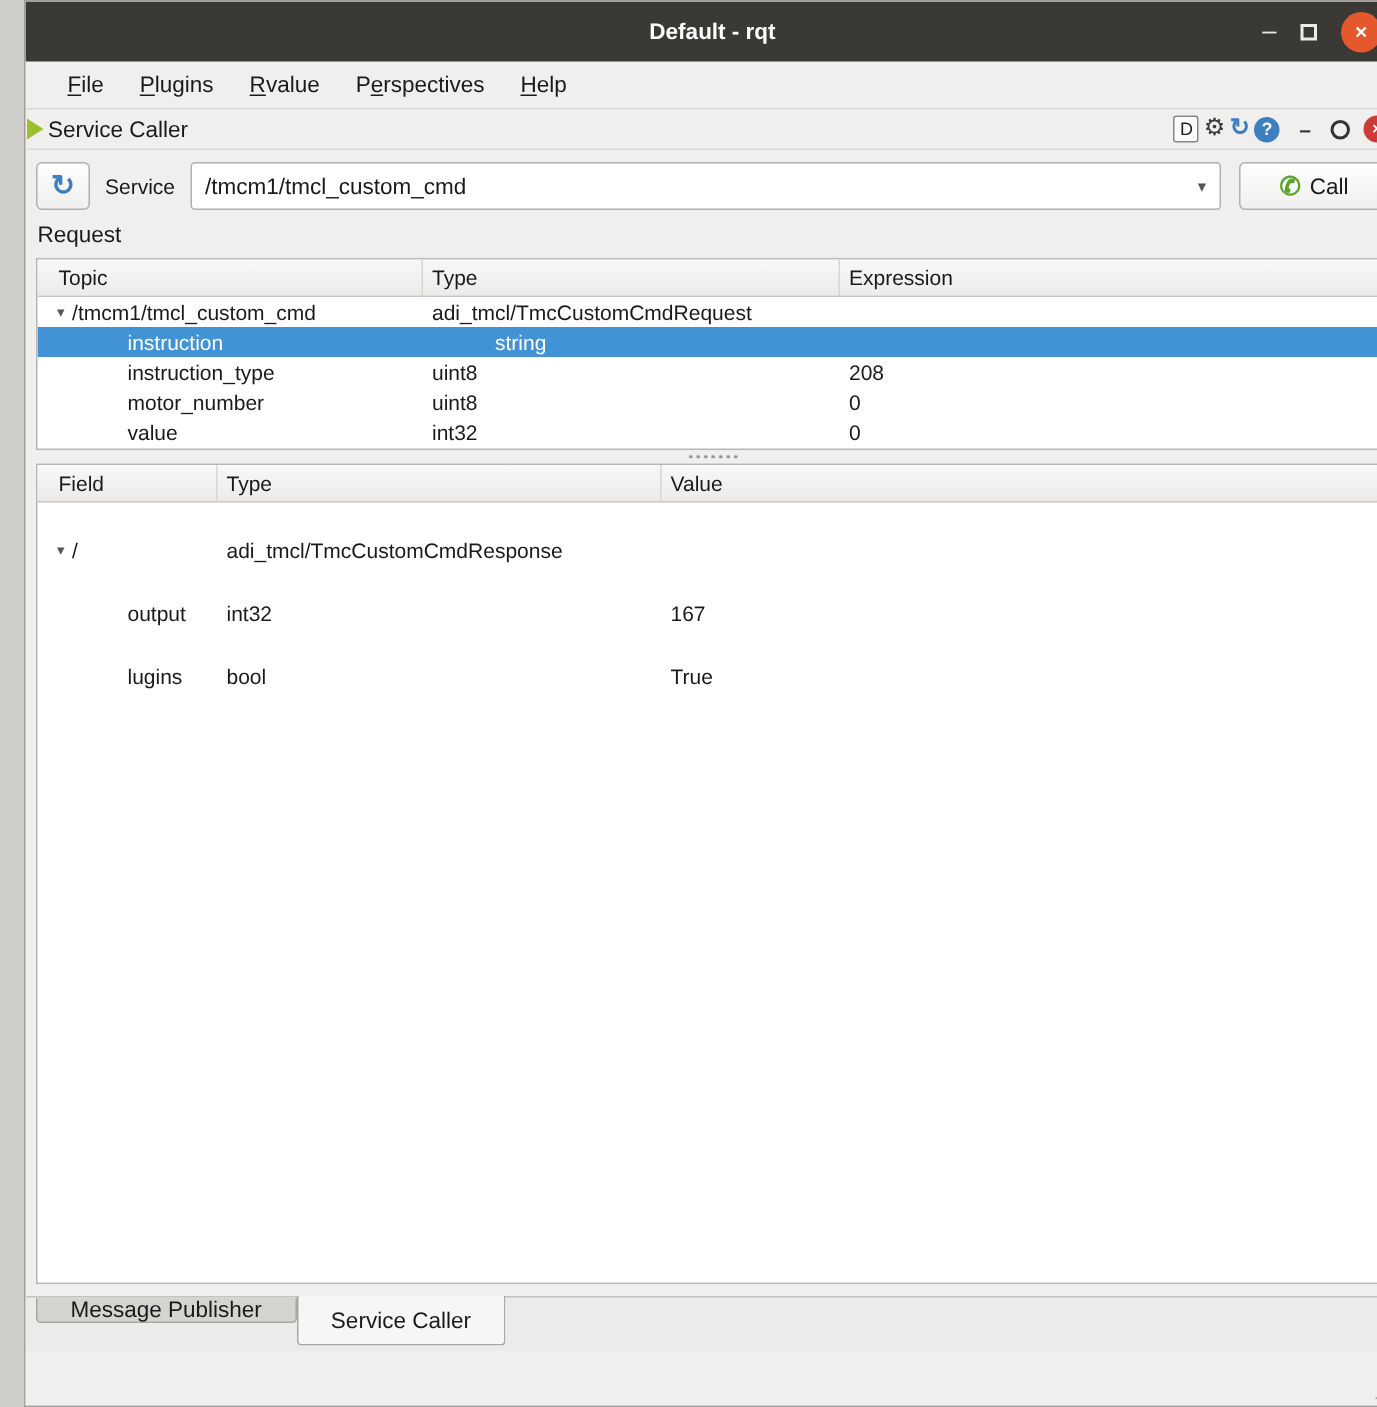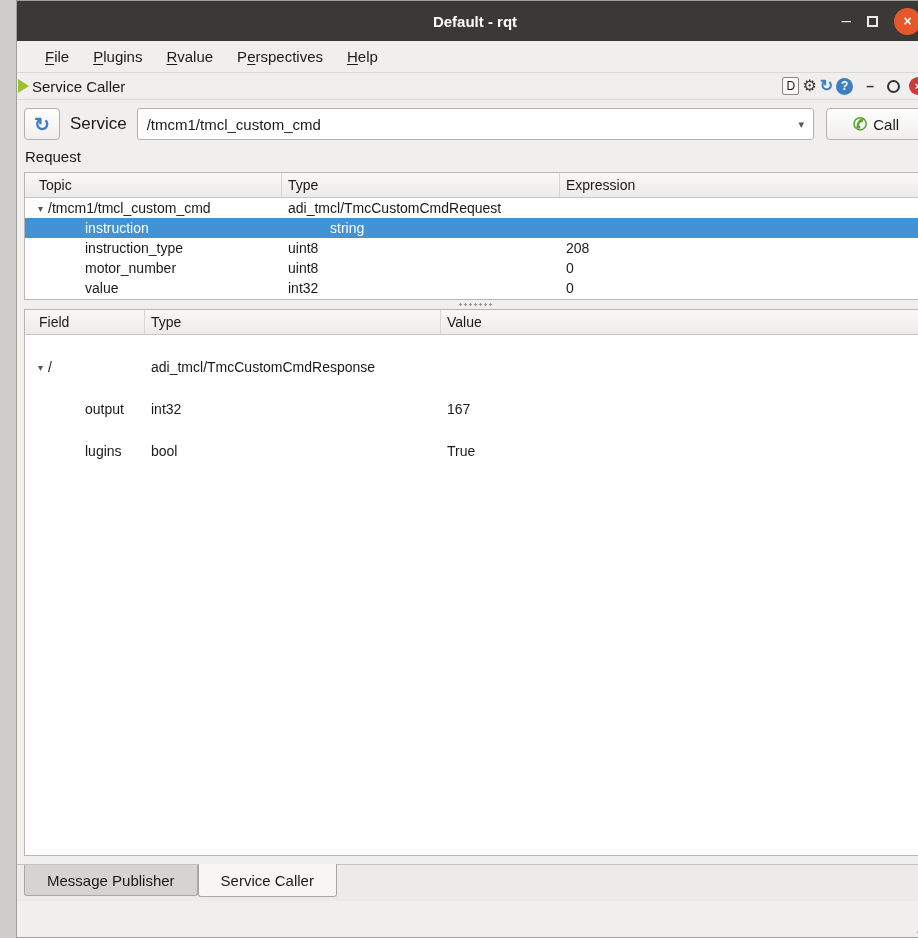--- a/index.html
+++ b/index.html
@@ -35,21 +35,21 @@
   .act-collapse{color:#333;font-weight:bold;margin:0 4px 0 10px;font-size:14px;}
   .act-float{width:13px;height:13px;border:2px solid #333;border-radius:50%;box-sizing:border-box;margin:0 6px;}
   .act-close{width:18px;height:18px;border-radius:50%;background:var(--plugin_close_red,#cc3a3a);color:#fff;
     font-size:11px;font-weight:bold;display:flex;align-items:center;justify-content:center;}
   
   .content{flex:1;min-height:0;display:flex;flex-direction:column;padding:8px 7px 0 7px;}
   .service-row{flex:0 0 32px;display:flex;align-items:center;margin-bottom:8px;}
   .btn{background:linear-gradient(#fefefe,#f0efed);border:1px solid #b3b1ae;border-radius:4px;box-sizing:border-box;}
   .reload-btn{width:36px;height:32px;display:flex;align-items:center;justify-content:center;
     color:var(--accent_blue,#3e7fc1);font-weight:bold;font-size:19px;margin-right:10px;}
-  .service-label{font-size:17px;margin-right:10px;}
+  .service-label{font-size:14px;margin-right:10px;}
   .combo{flex:1;height:32px;background:#fff;border:1px solid #b3b1ae;border-radius:3px;box-sizing:border-box;
     display:flex;align-items:center;padding:0 9px;font-size:15px;}
   .combo-arrow{margin-left:auto;color:#555;font-size:11px;}
   .call-btn{width:100px;height:32px;margin-left:12px;display:flex;align-items:center;justify-content:center;
     gap:6px;font-size:15px;}
   .call-icon{color:var(--call_green,#58a42c);font-size:17px;font-weight:bold;}
   .section-label{flex:0 0 18px;font-size:15px;margin:0 0 6px 1px;}
   
   .table{background:#fff;border:1px solid #b8b6b3;display:flex;flex-direction:column;overflow:hidden;box-sizing:border-box;}
   .req-table{flex:0 0 128px;}
@@ -70,21 +70,21 @@
   .td.child-cell{padding-left:60px;}
   .expander{font-size:10px;color:#555;margin:0 5px 0 7px;}
   
   .splitter{flex:0 0 9px;display:flex;align-items:center;justify-content:center;}
   .splitter-dots{width:34px;height:3px;
     background-image:radial-gradient(circle,#96948f 1px,transparent 1.3px);background-size:5px 3px;}
   
   .tabbar{flex:0 0 36px;border-top:1px solid #c5c3c0;background:#edebe9;display:flex;align-items:flex-start;padding-left:7px;}
   .tab{height:32px;padding:0 22px;display:flex;align-items:center;font-size:15px;
     border:1px solid #a9a7a4;border-top:none;border-radius:0 0 3px 3px;box-sizing:border-box;}
-  .tab.inactive{background:#d6d4d1;height:31px;}
+  .tab.inactive{background:#d6d4d1;height:17px;}
   .tab.active{background:#f7f6f4;height:33px;margin-top:-1px;}
   
   .statusbar{flex:0 0 36px;background:#f0efed;position:relative;}
   .resize-grip{position:absolute;right:3px;bottom:3px;width:15px;height:15px;
     background-image:radial-gradient(circle,#aaa8a4 1.2px,transparent 1.5px);background-size:5px 5px;
     clip-path:polygon(100% 0,100% 100%,0 100%);}
 </style>
 </head>
 <body>
 

